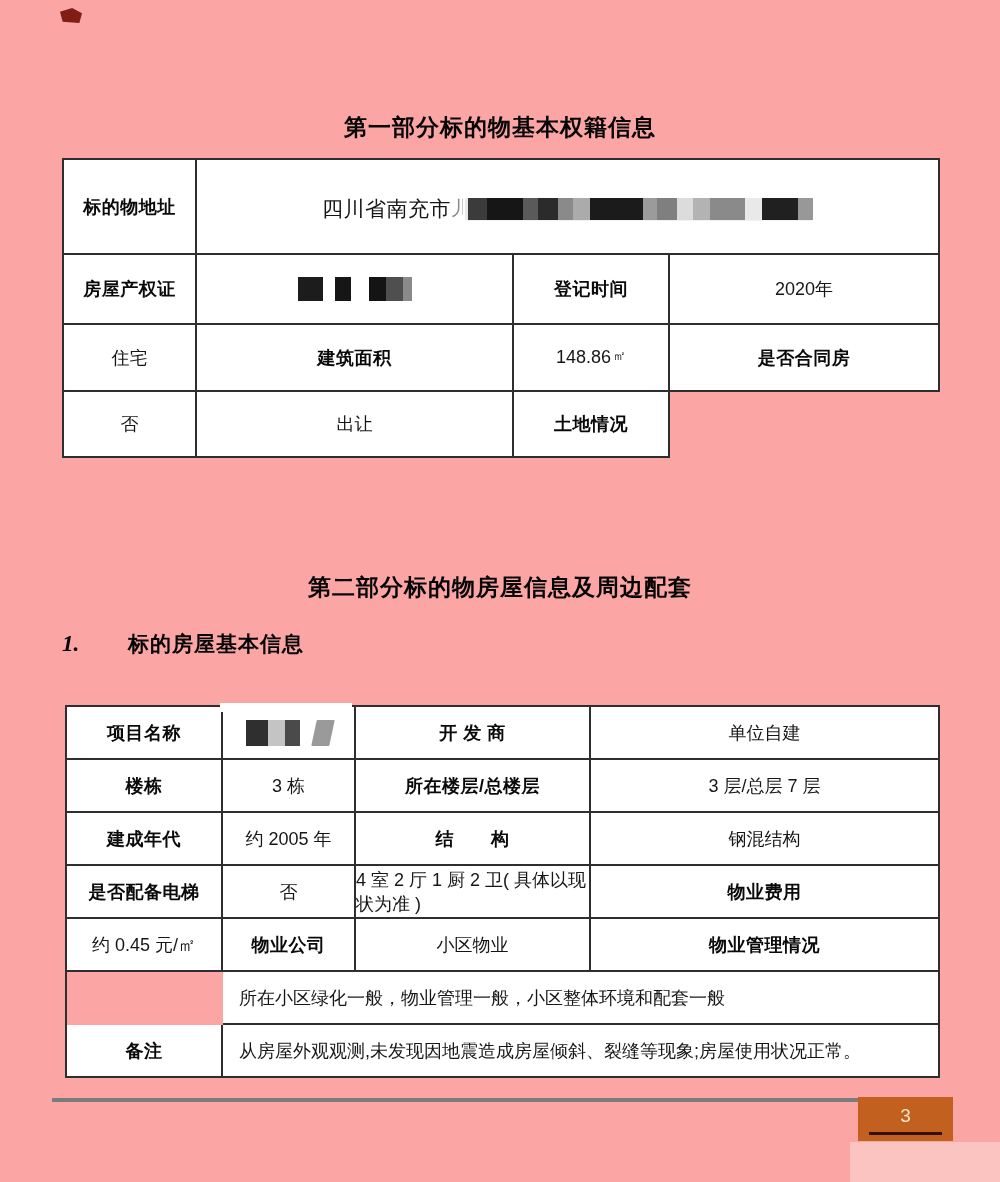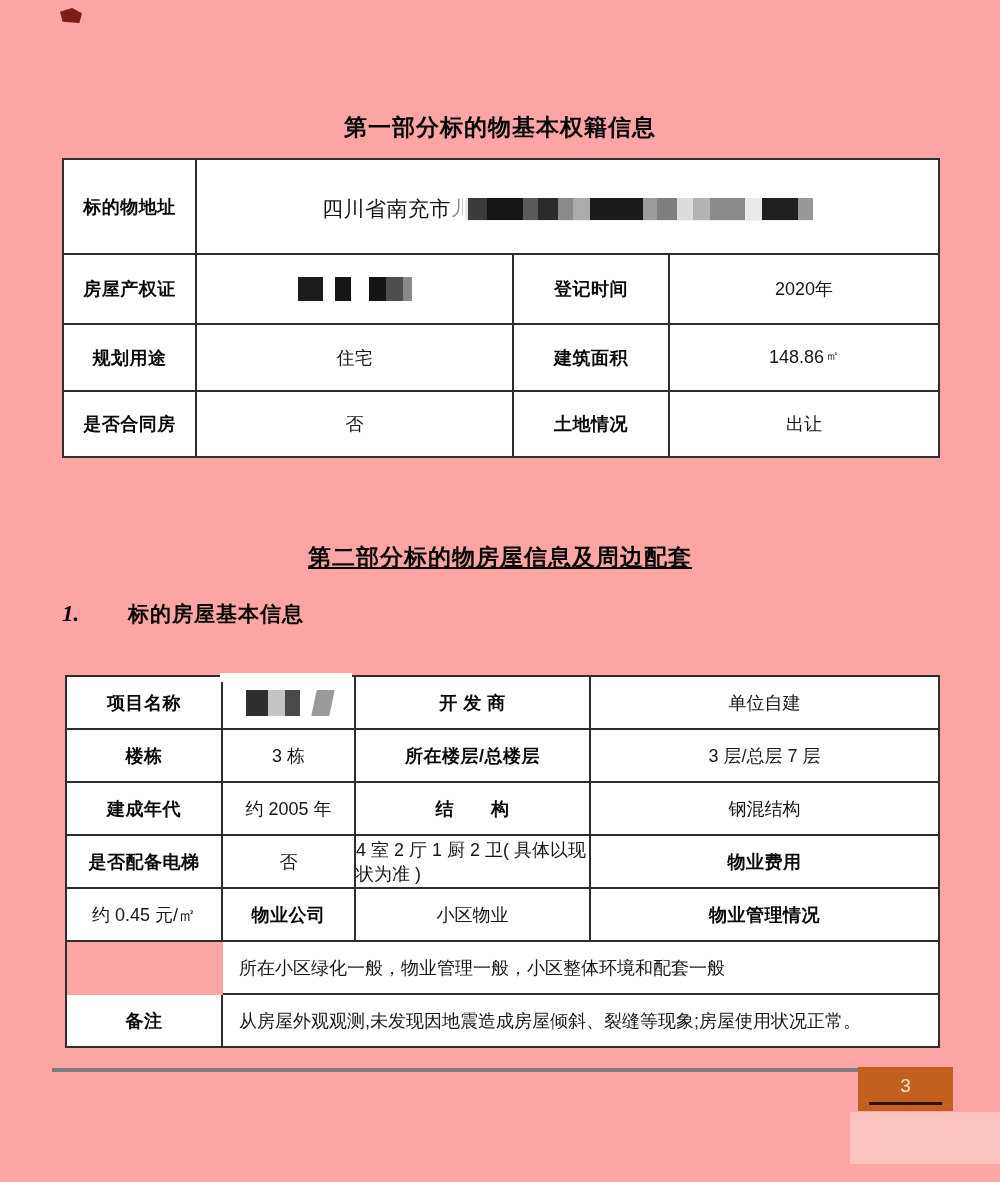--- a/index.html
+++ b/index.html
@@ -6,21 +6,21 @@
   .page{
     position:relative;width:1000px;height:1182px;background:#fca5a5;overflow:hidden;
     font-family:"Liberation Sans", sans-serif;color:#111;
   }
   
   .sec-title{
     text-align:center;font-size:23px;font-weight:900;letter-spacing:1px;color:#050505;
     line-height:30px;
   }
   .title1{margin-top:112px;}
-  .title2{margin-top:84px;text-decoration:underline;}
+  .title2{margin-top:114px;}
   
   .subhead{margin:26px 0 0 62px;height:32px;display:flex;align-items:center;}
   .subhead .no{
     font-family:"Liberation Serif", serif;font-style:italic;font-weight:700;
     font-size:23px;width:66px;color:#050505;
   }
   .subhead .txt{font-size:21px;font-weight:900;letter-spacing:1px;color:#050505;}
   
   .tbl{display:grid;border-top:2px solid #2e2e2e;border-left:2px solid #2e2e2e;}
   .t1{grid-template-columns:133px 317px 156px 270px;grid-template-rows:95px 70px 67px 66px;
@@ -105,32 +105,31 @@
         <span class="blk blk24" style="width:16px;background:#161616"></span>
         <span class="blk blk24" style="width:18px;background:transparent"></span>
         <span class="blk blk24" style="width:17px;background:#141414"></span>
         <span class="blk blk24" style="width:17px;background:#4f4f4f"></span>
         <span class="blk blk24" style="width:9px;background:#8a8a8a"></span>
       </span>
     </div>
     <div class="cell lbl">登记时间</div>
     <div class="cell val">2020年</div>
 
-    <div class="cell lbl">规划用途</div>
     <div class="cell val">住宅</div>
     <div class="cell lbl">建筑面积</div>
     <div class="cell val">
       <span>148.86</span>
       <span class="unit">㎡</span>
     </div>
 
     <div class="cell lbl">是否合同房</div>
     <div class="cell val">否</div>
+    <div class="cell val">出让</div>
     <div class="cell lbl">土地情况</div>
-    <div class="cell val">出让</div>
   </div>
 
   <div class="sec-title title2">第二部分标的物房屋信息及周边配套</div>
 
   <div class="subhead">
     <span class="no">1.</span>
     <span class="txt">标的房屋基本信息</span>
   </div>
 
   <div class="tbl t2">

